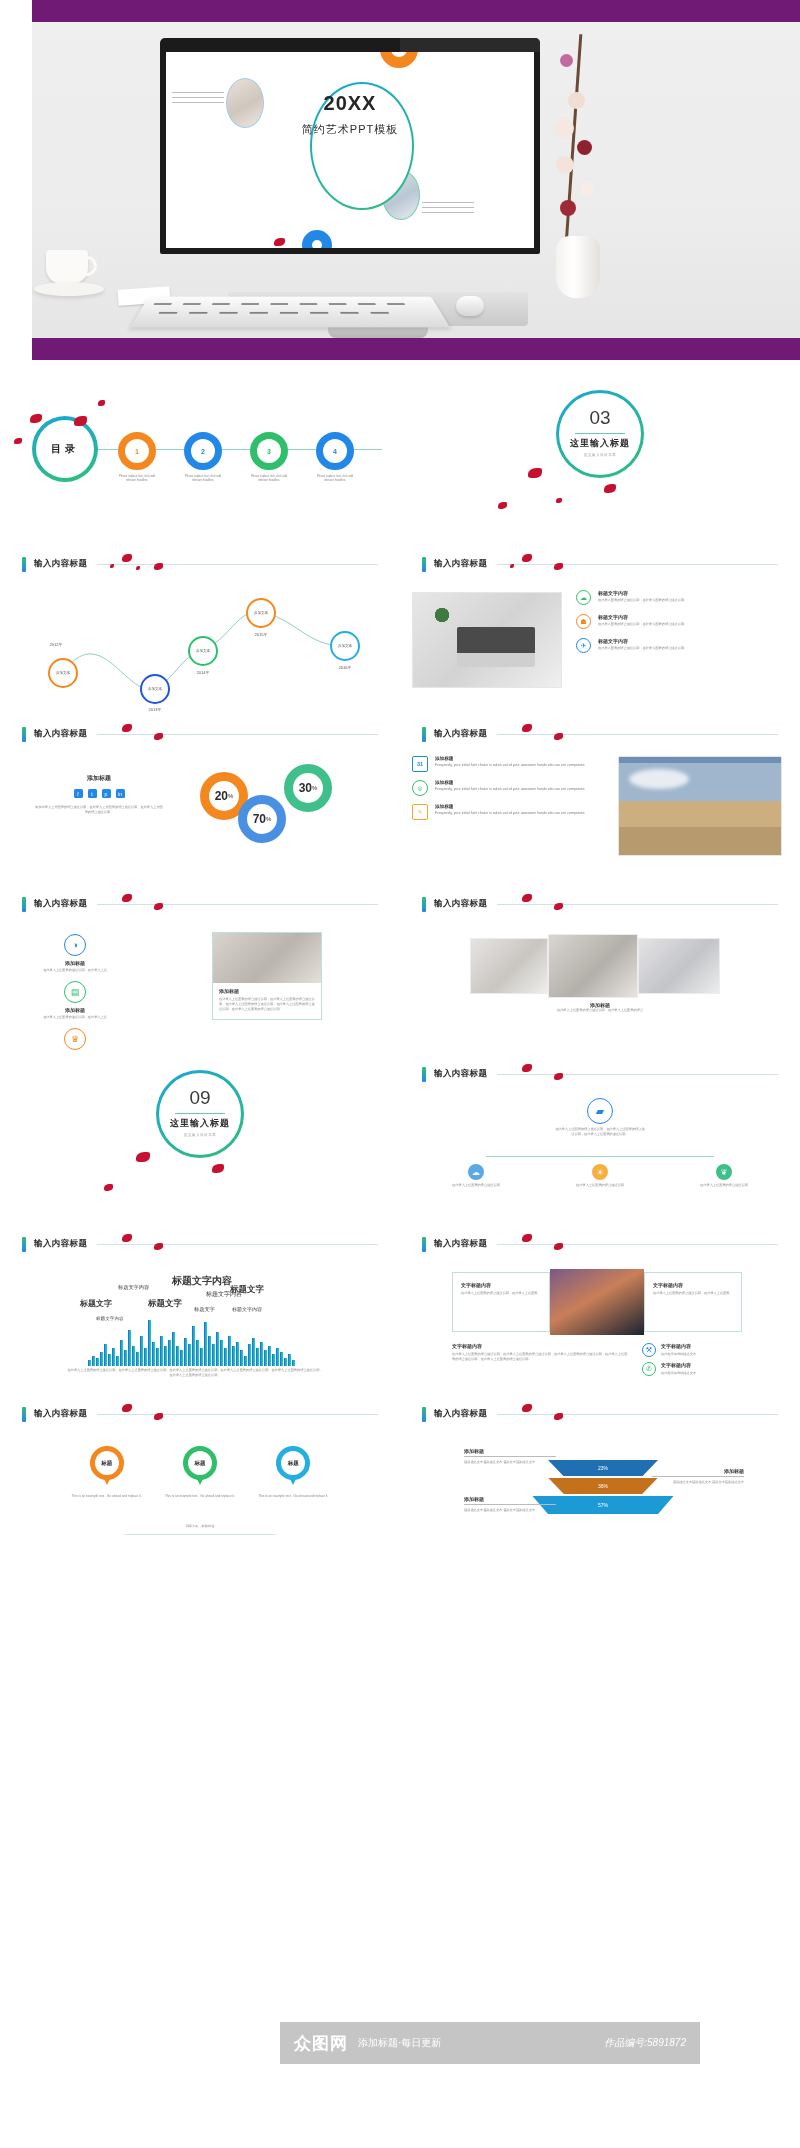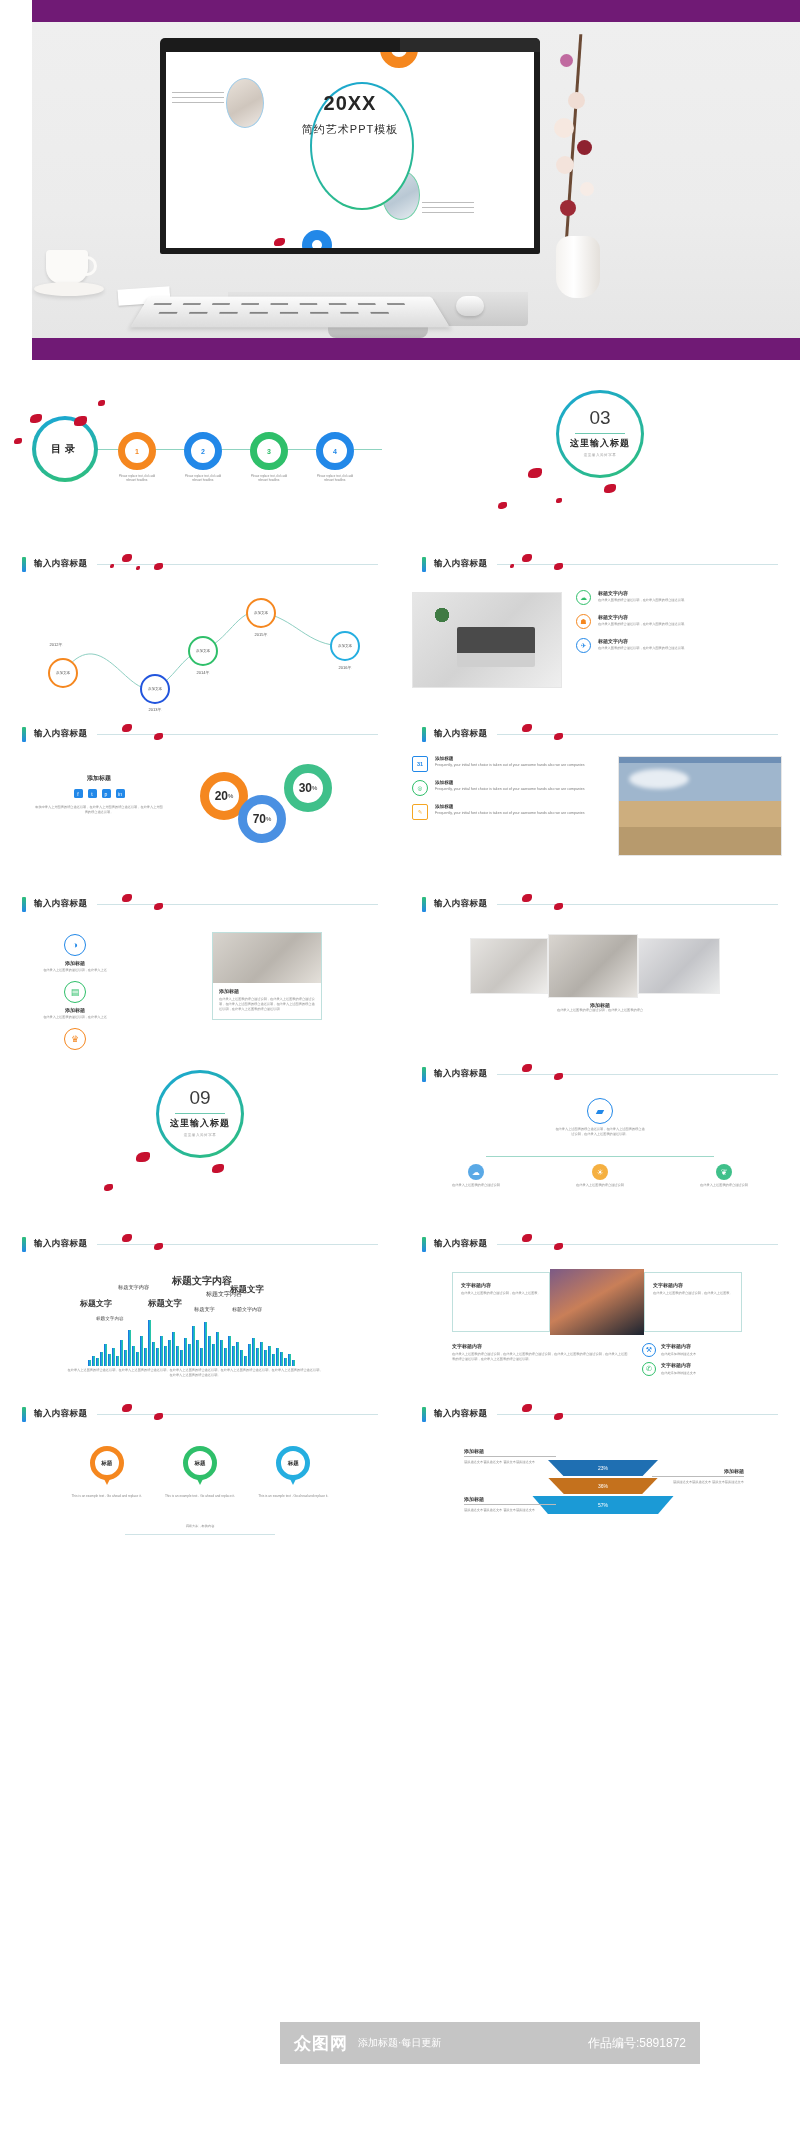--- a/index.html
+++ b/index.html
@@ -240,21 +240,21 @@
   .fn-side .ttl{ font-size:5px; font-weight:bold; color:#3a3a3a; padding-bottom:2px;
                  border-bottom:1px solid #bbb; margin-bottom:3px; }
   .fn-side.r { text-align:right; }
 
   
   .wm { position:absolute; left:280px; top:2022px; width:420px; height:42px;
         background:rgba(150,150,150,.55); display:flex; align-items:center; gap:10px;
         padding:0 14px; }
   .wm-logo { font-size:17px; font-weight:bold; color:#fff; letter-spacing:1px; }
   .wm-txt  { font-size:10px; color:#fff; }
-  .wm-id   { font-size:12px; color:#fff; margin-left:auto; }
+  .wm-id   { font-size:10px; color:#fff; margin-left:auto;font-style:italic; }
 </style>
 </head>
 <body>
 
 <div class="hero">
   <div class="hero-bg"></div>
 
   <div class="imac">
     <div class="imac-bezel"></div>
     <div class="imac-screen">

